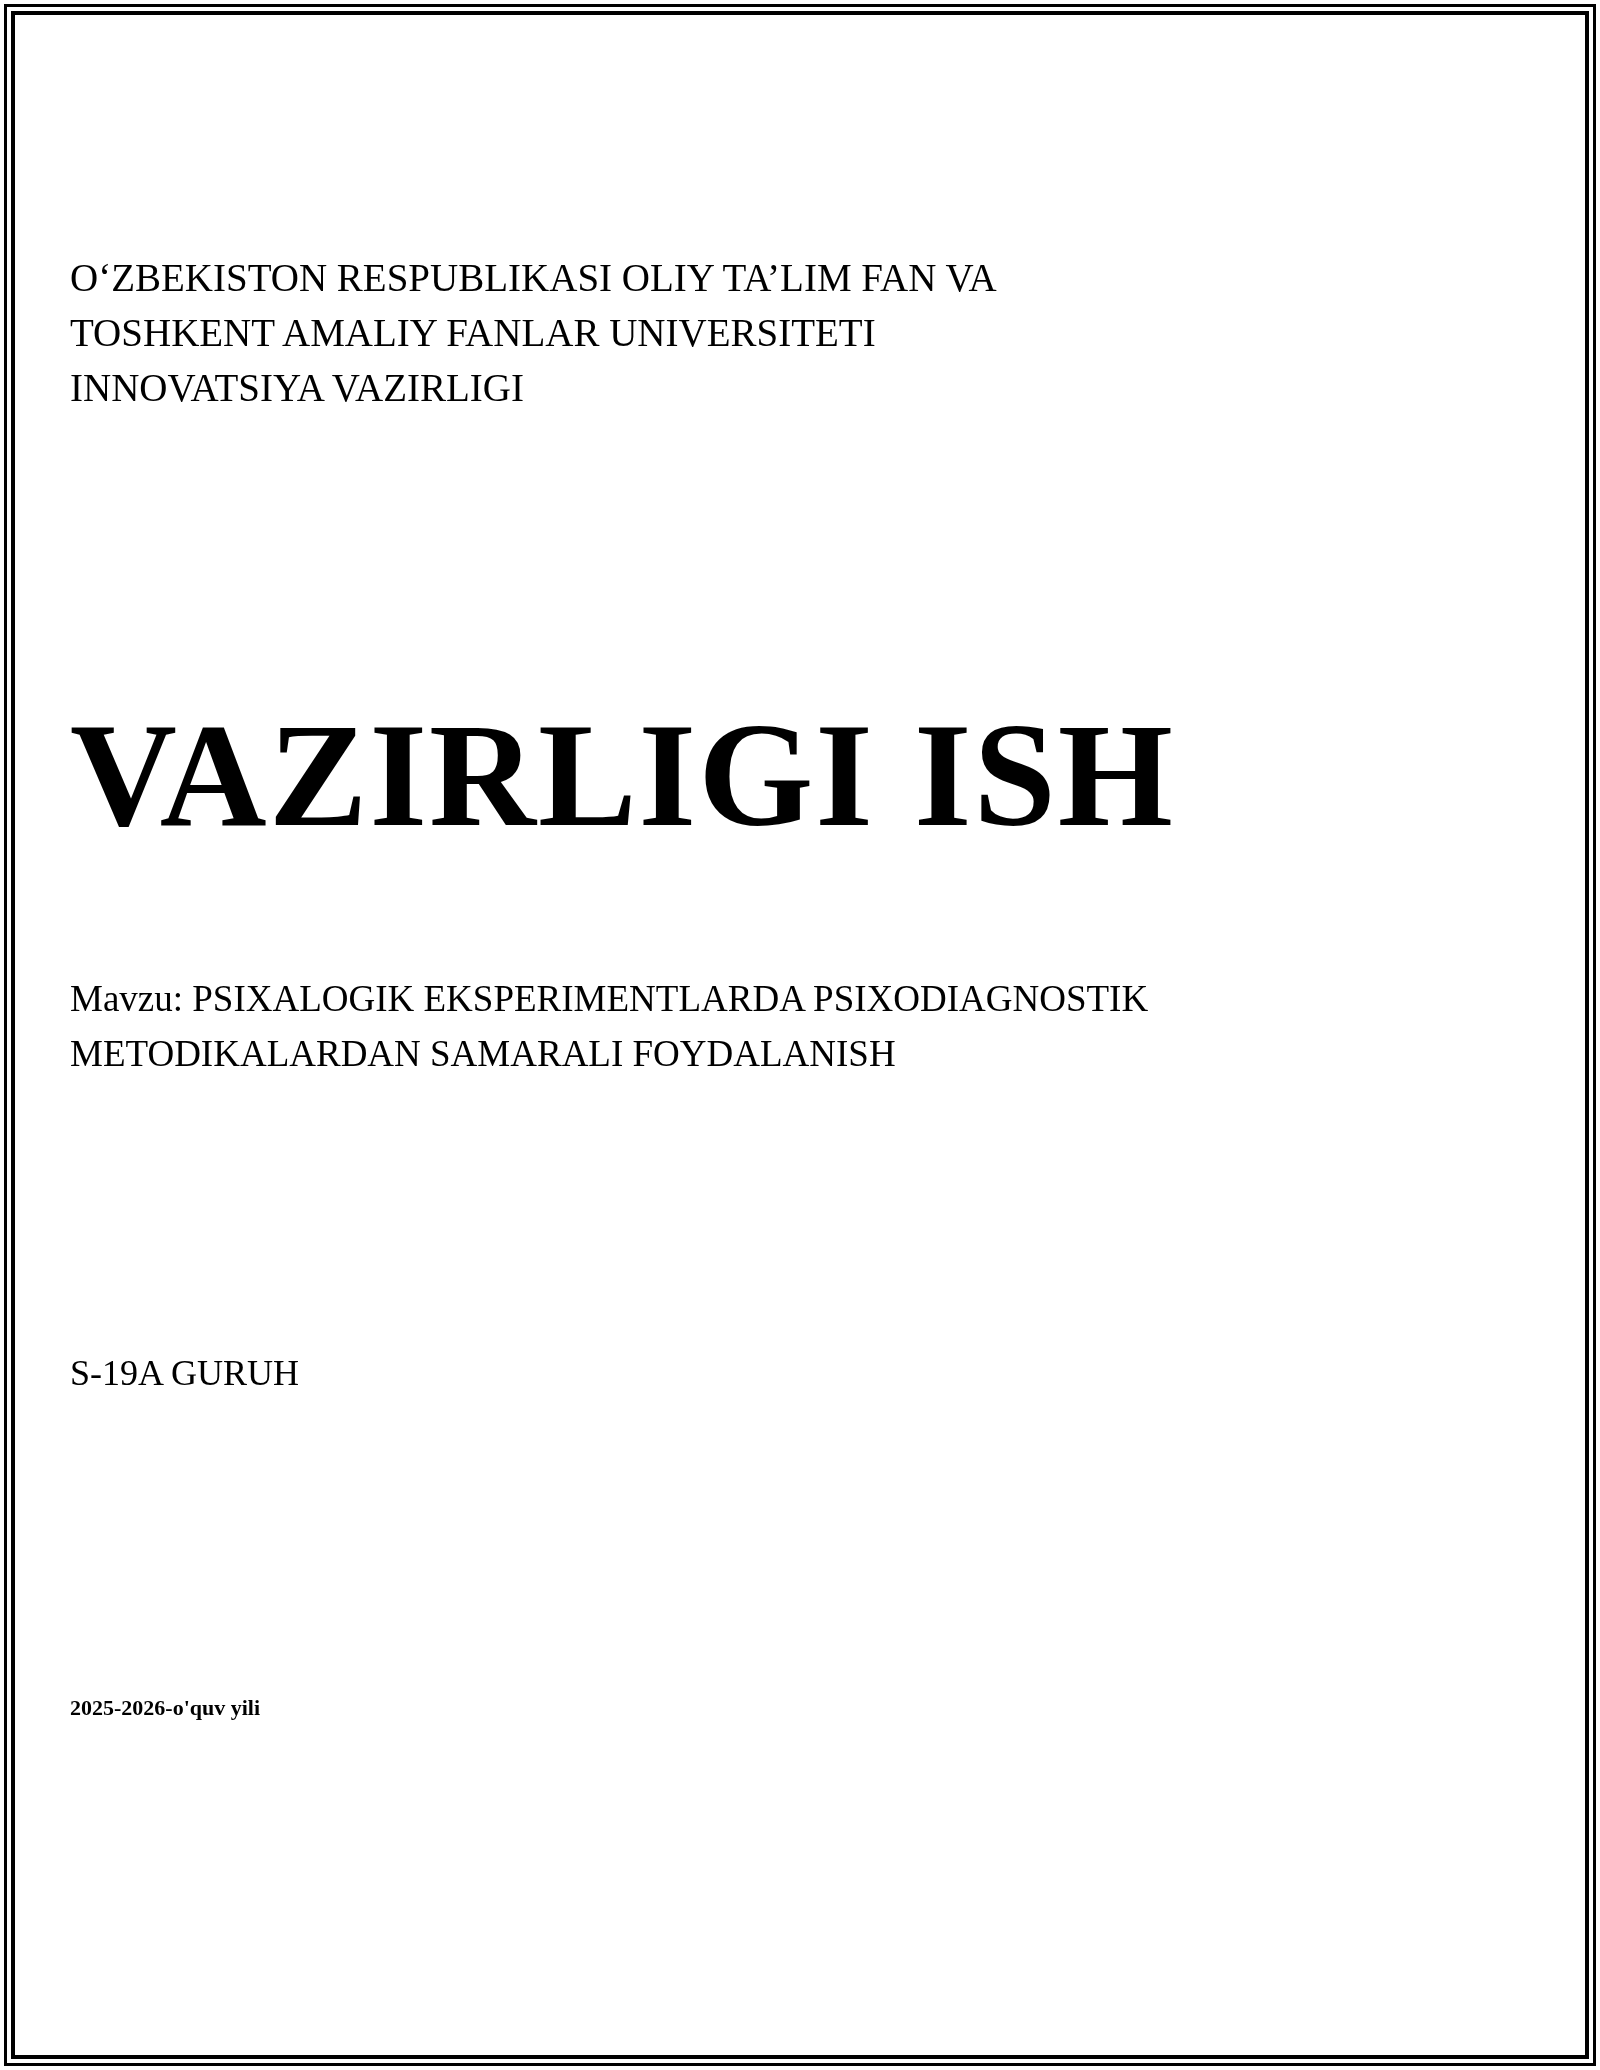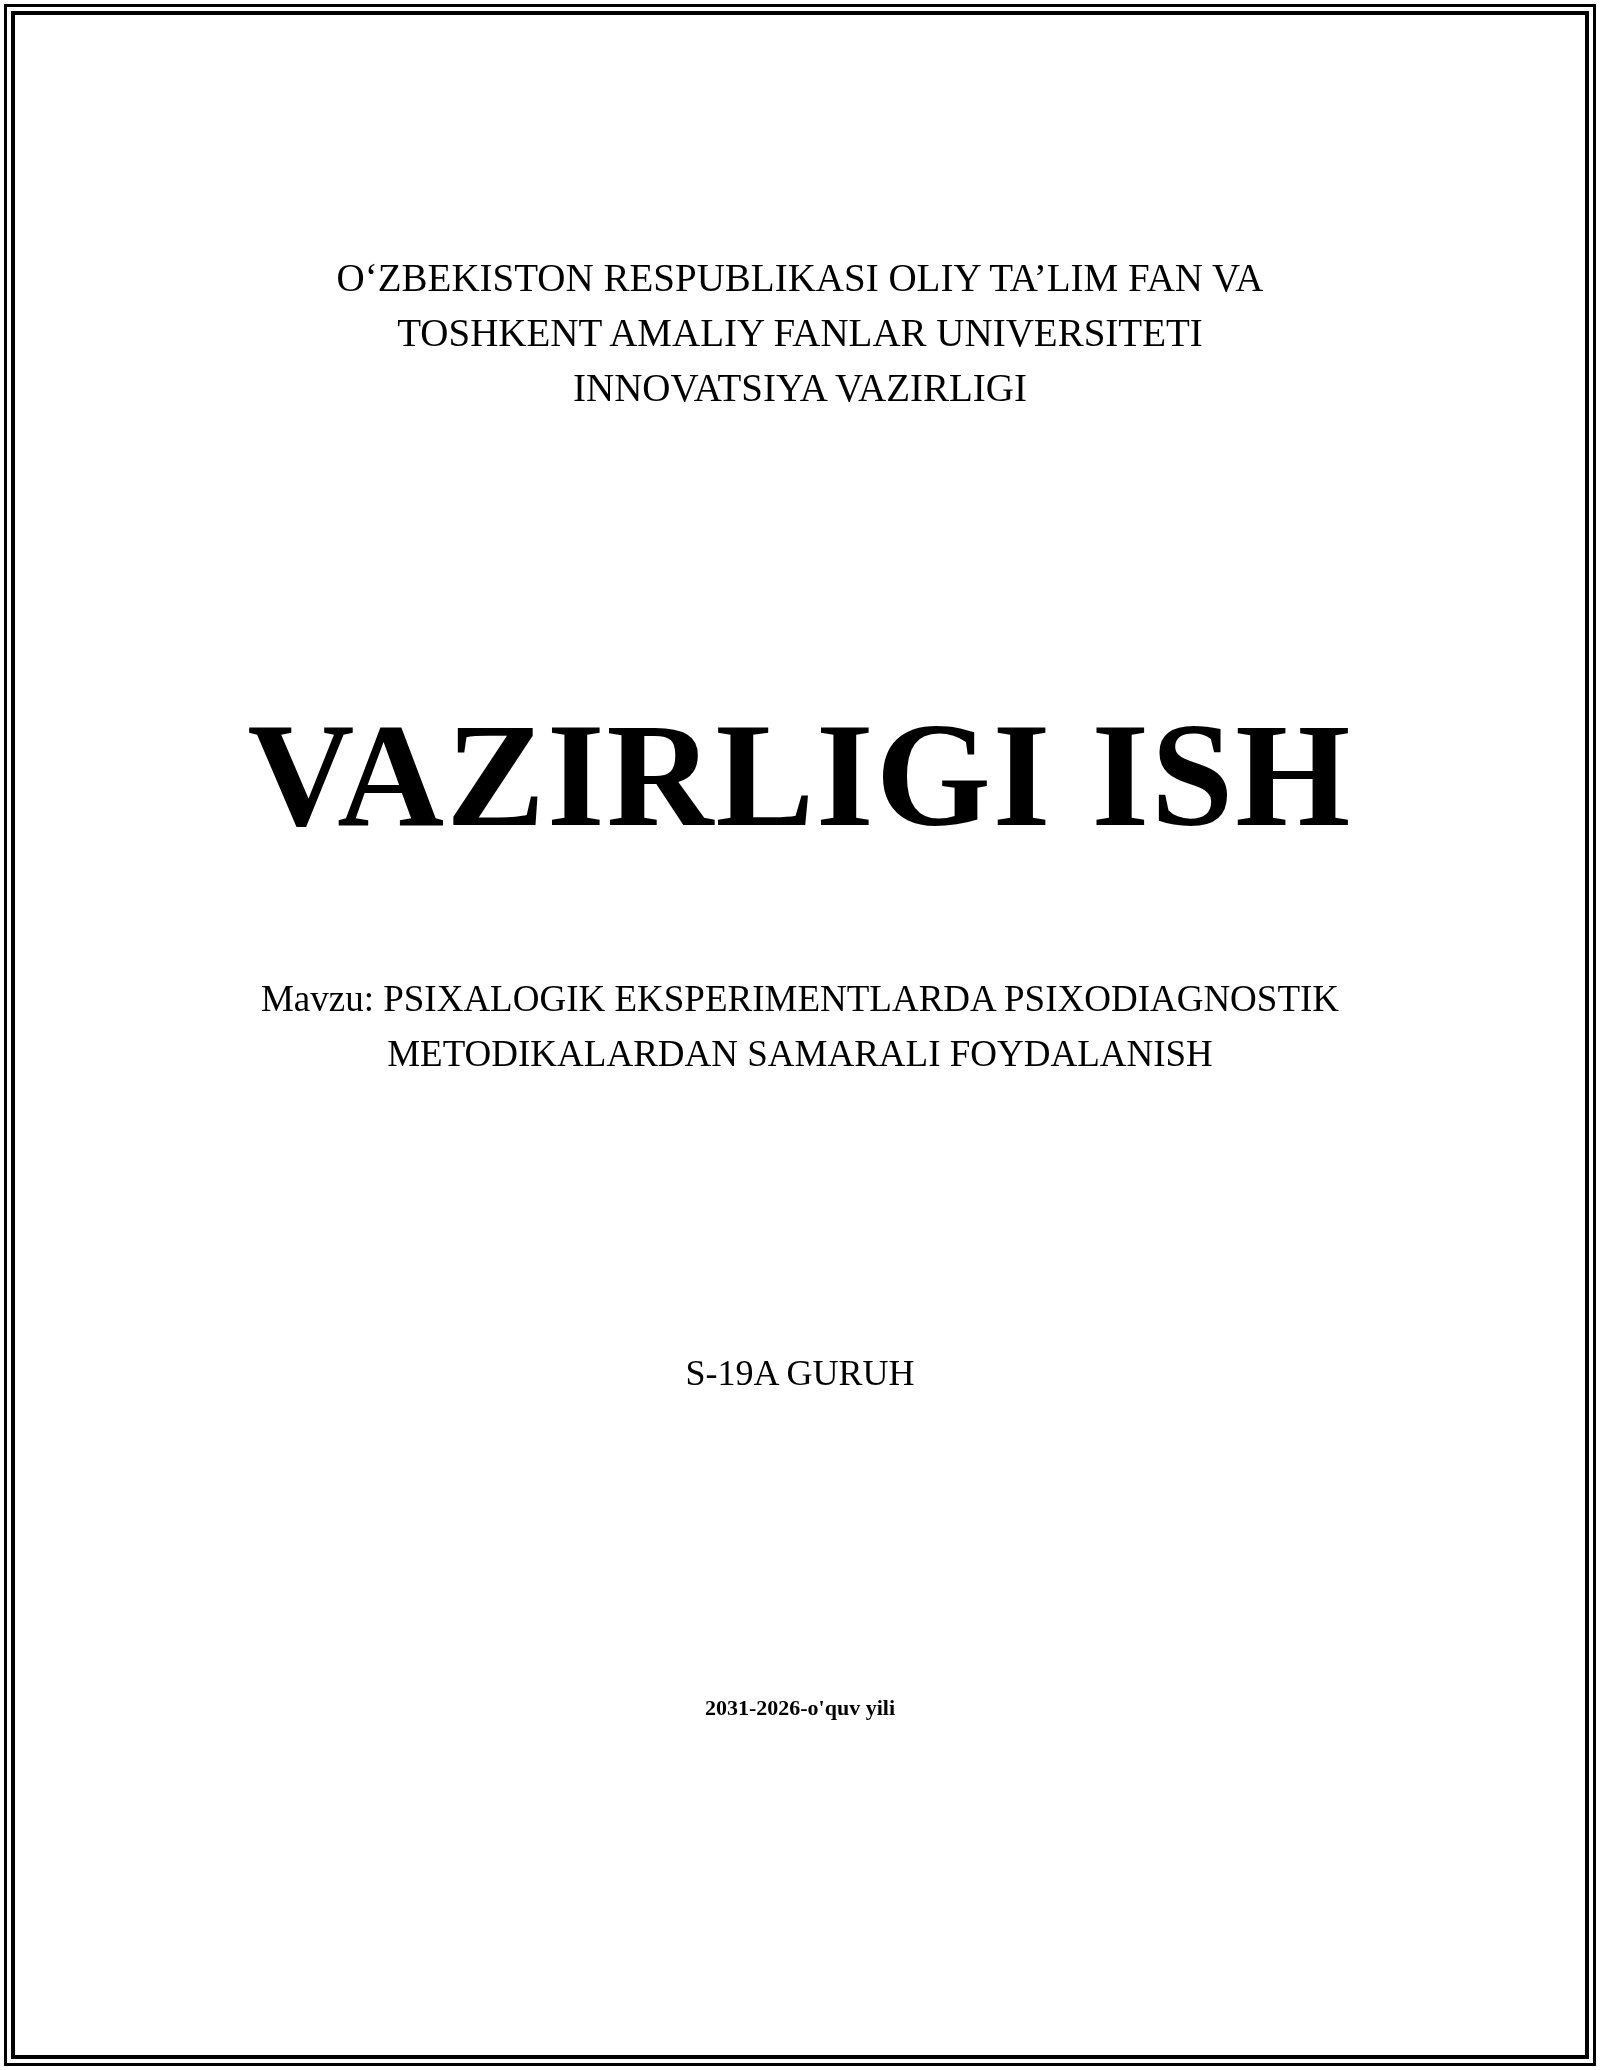--- a/index.html
+++ b/index.html
@@ -26,21 +26,21 @@
     position: absolute;
     inset: 11px;
     border: 4px solid #000000;
     pointer-events: none;
   }
   .content {
     position: absolute;
     top: 16px;
     left: 70px;
     right: 70px;
-    text-align: center;
+    text-align: left;
   }
   .ministry {
     margin-top: 234px;
     font-size: 39px;
     line-height: 55px;
     font-weight: normal;
   }
   .main-title {
     margin: 280px 0 0 0;
     font-size: 148px;
@@ -85,16 +85,16 @@
 
     <section class="topic">
       <div>Mavzu: PSIXALOGIK EKSPERIMENTLARDA PSIXODIAGNOSTIK</div>
       <div>METODIKALARDAN SAMARALI FOYDALANISH</div>
     </section>
 
     <section class="student">
       <div>S-19A GURUH</div>
     </section>
 
-    <footer class="year">2031-2026-o'quv yili</footer>
+    <footer class="year">2025-2026-o'quv yili</footer>
 
   </main>
 </div>
 
 </body></html>

